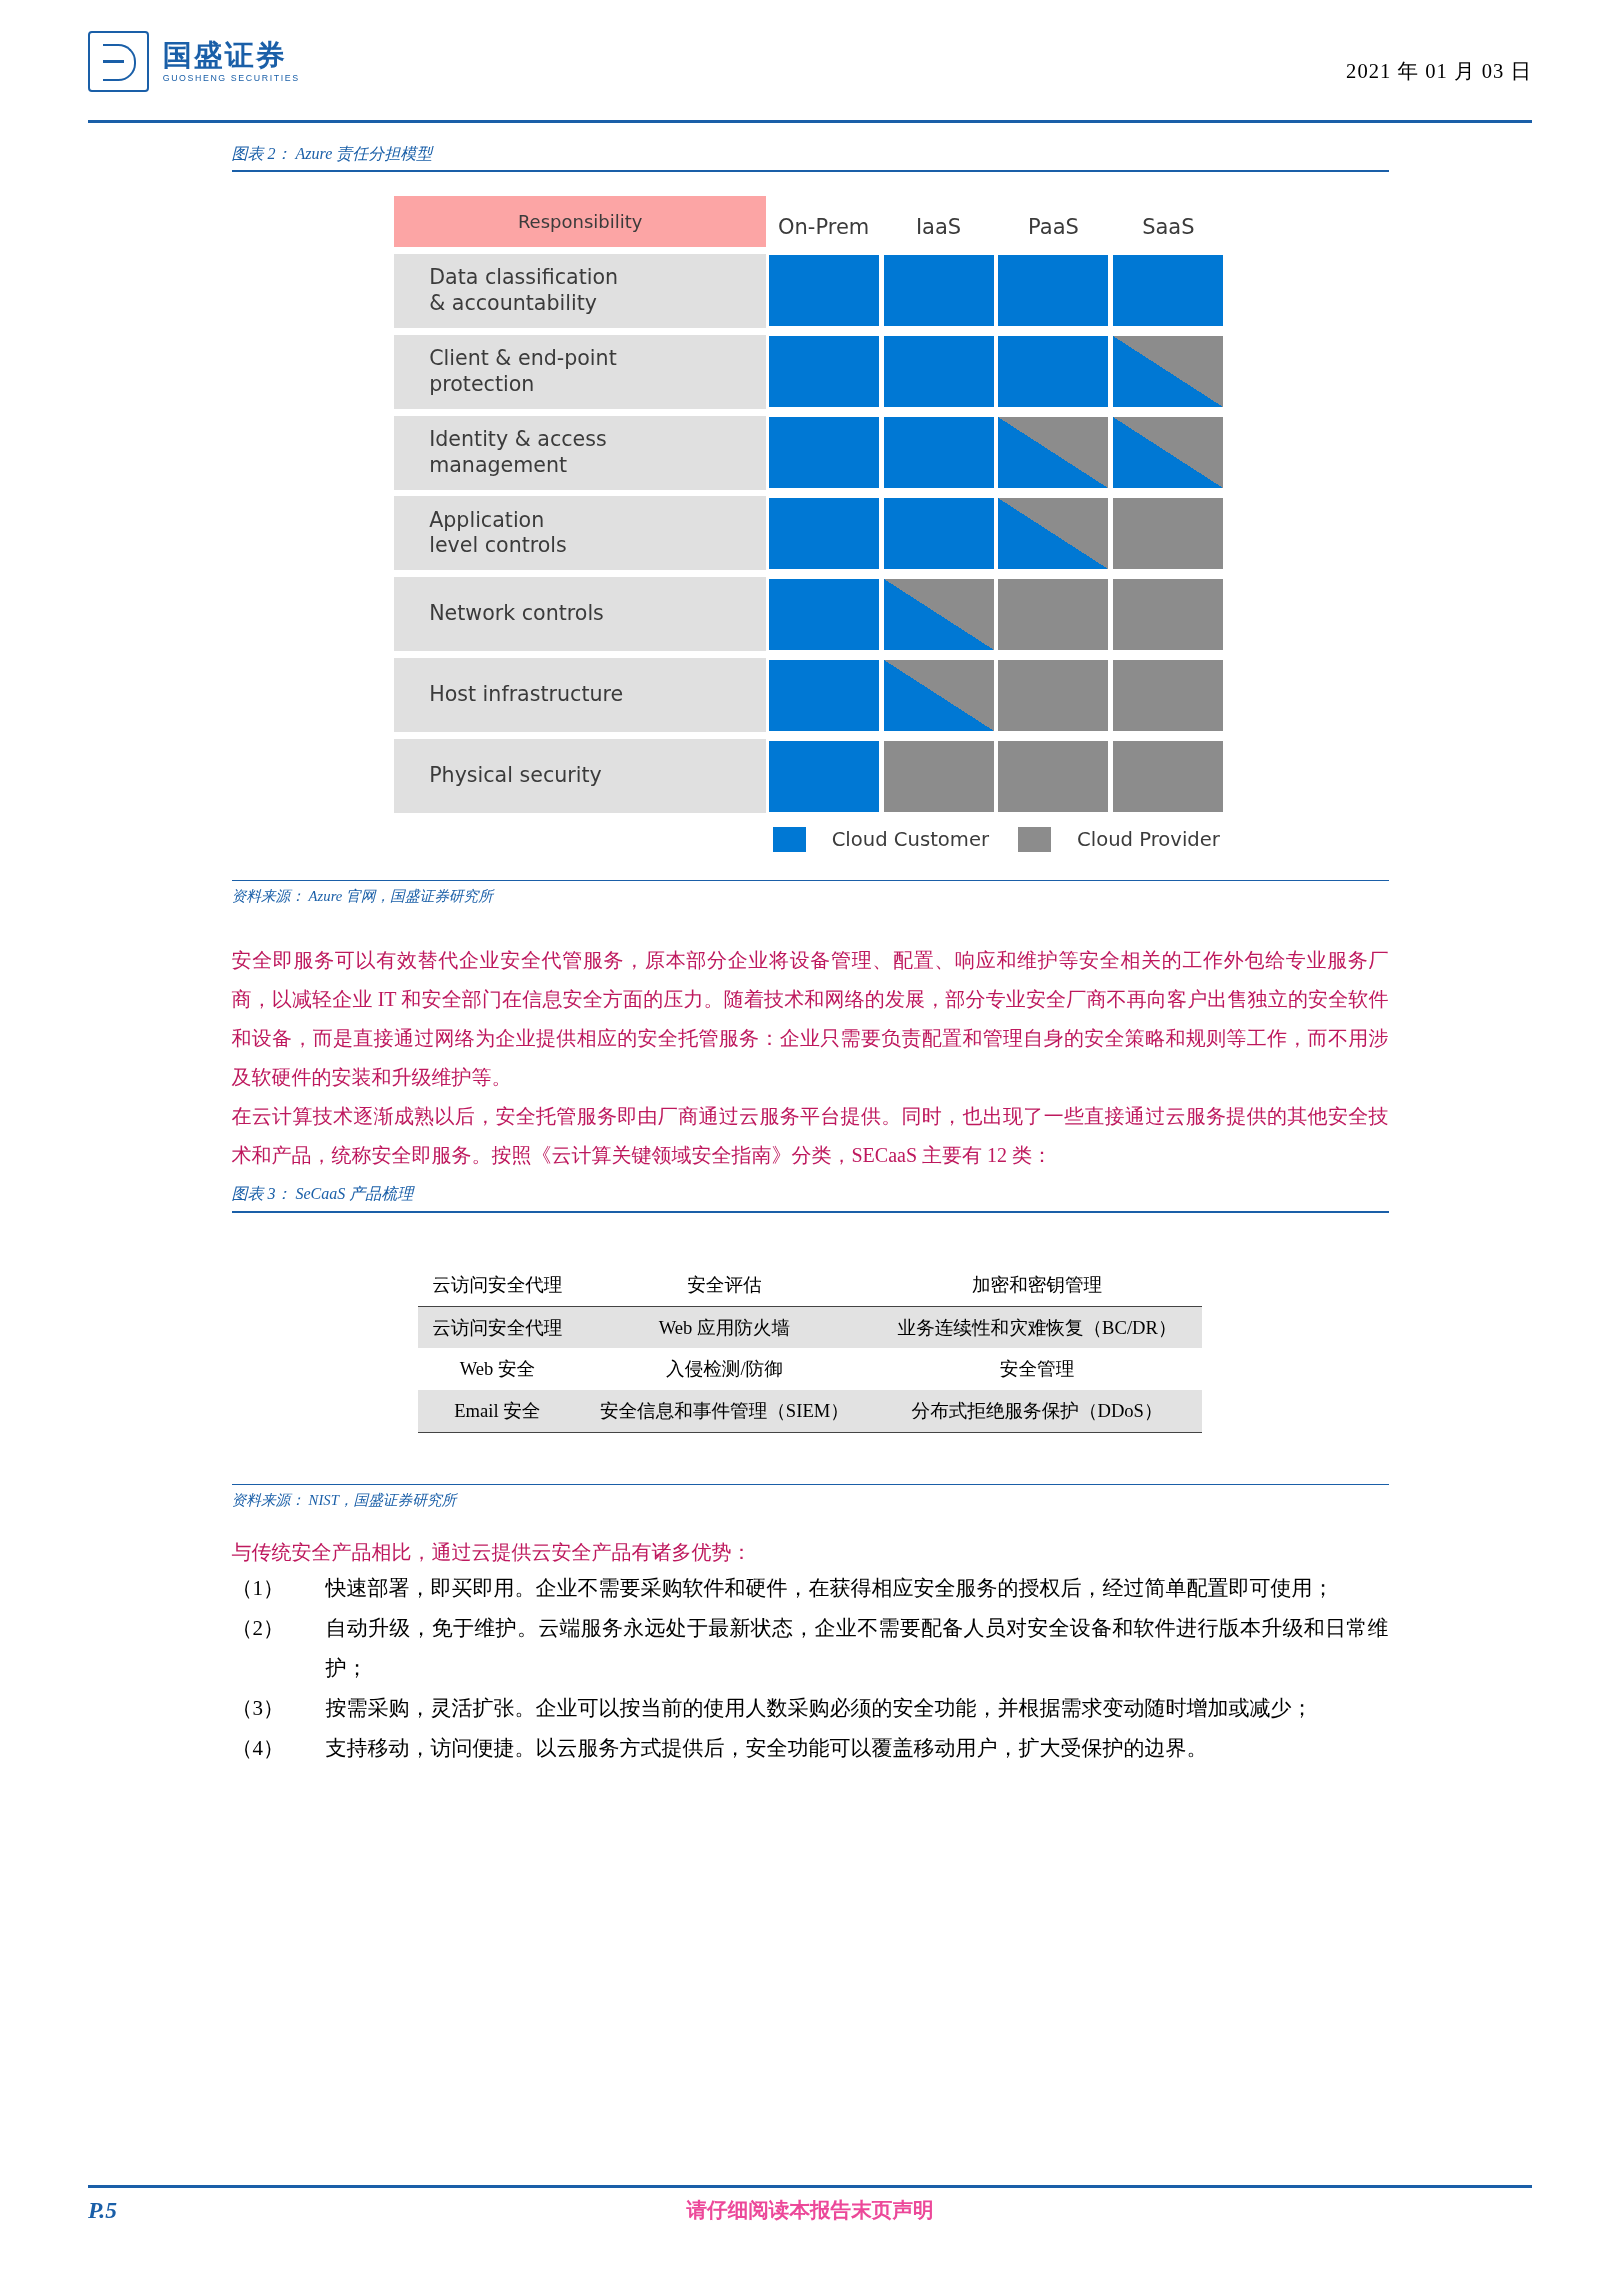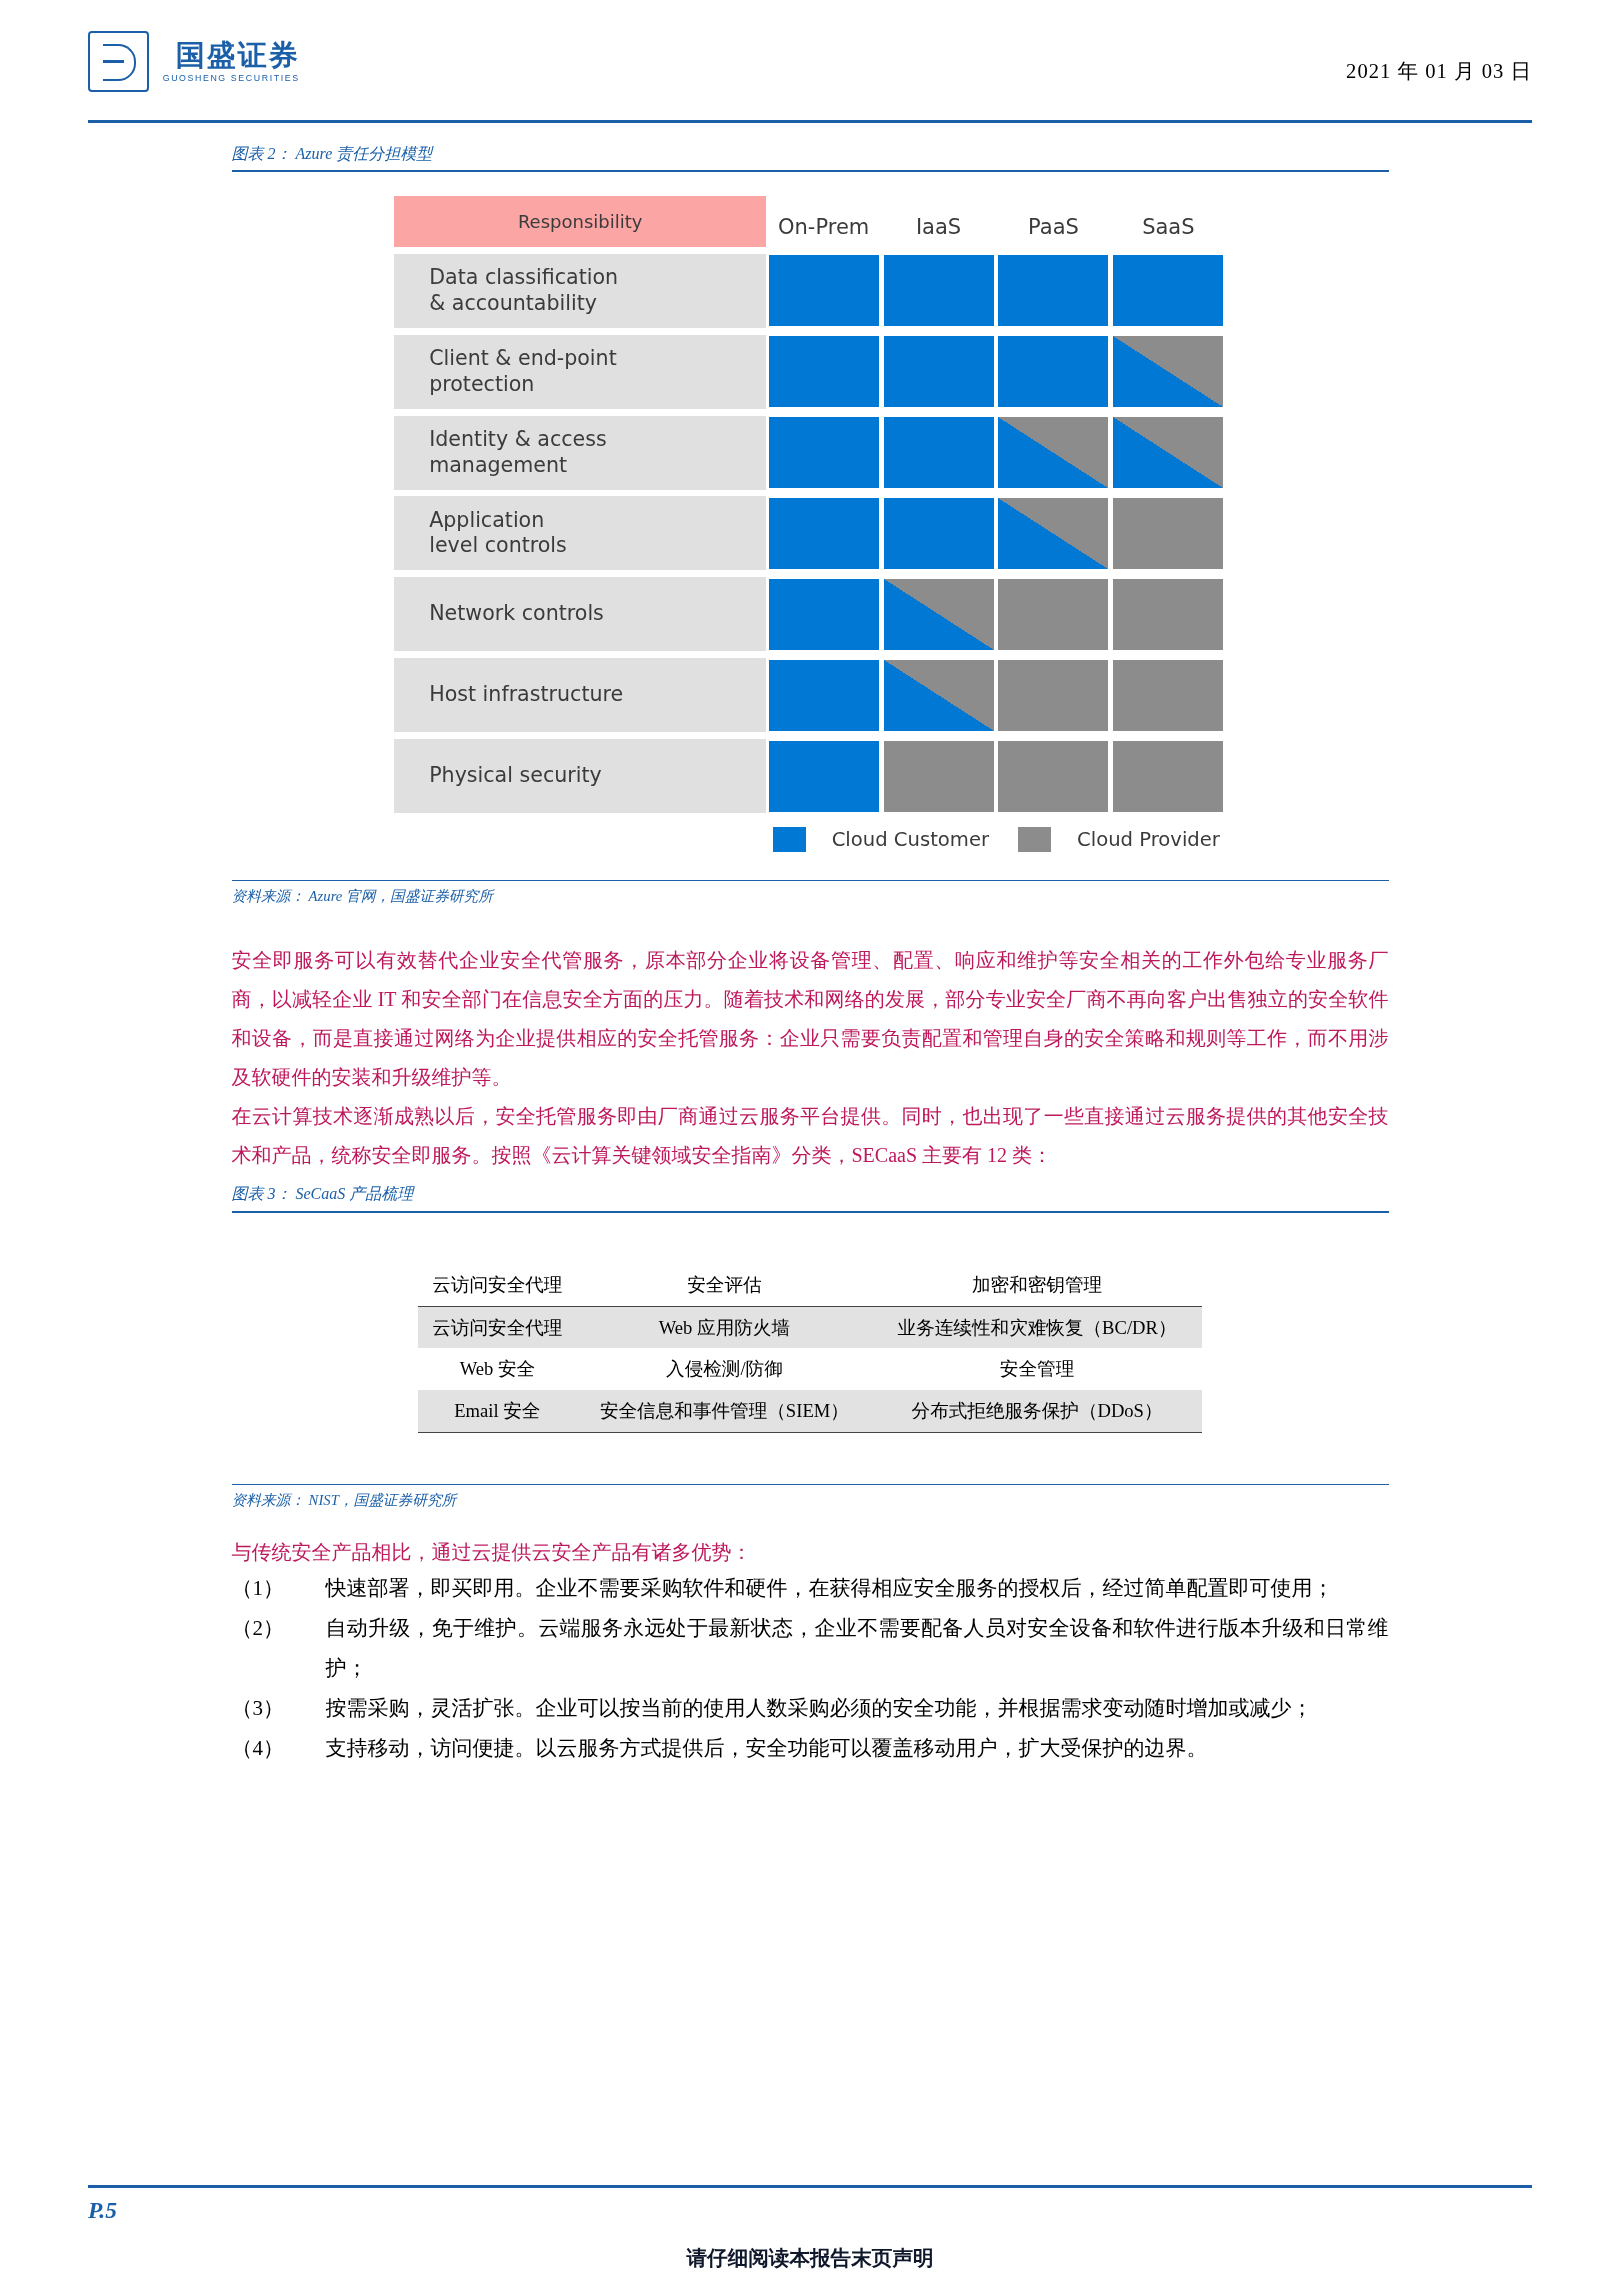--- a/index.html
+++ b/index.html
@@ -48,21 +48,21 @@
     box-sizing:border-box;
   }
   .logo-mark:after{
     content:"";
     position:absolute;
     left:12.7px;top:27.4px;
     width:21.6px;height:2.9px;
     background:#1a5fa8;
   }
   .logo-text{
-    display:flex;flex-direction:column;justify-content:center;align-items:flex-end;
+    display:flex;flex-direction:column;justify-content:center;
   }
   .logo-cn{
     font-family:"DejaVu Sans", sans-serif;
     font-size:29px;font-weight:bold;color:#1a5fa8;letter-spacing:2px;
     line-height:1.05;
   }
   .logo-en{
     font-family:"Liberation Sans", sans-serif;
     font-size:8.8px;color:#1a5fa8;letter-spacing:1.6px;margin-top:2.9px;
   }
@@ -240,22 +240,21 @@
     position:absolute;left:0;top:9px;
     font-family:"Liberation Serif", serif;
     font-style:italic;font-weight:bold;
     font-size:23.5px;color:#1a5fa8;
   }
   .footer-note{
     text-align:center;
     font-family:"Liberation Serif", serif;
     font-weight:bold;
     font-size:20.6px;
-    color:#0f172a;
-    margin-top:48px;
+    color:#ec4899;
   }
 </style>
 </head>
 <body>
 
 <div class="page">
 
   <div class="header">
     <div class="logo-wrap">
       <div class="logo-mark"></div>

